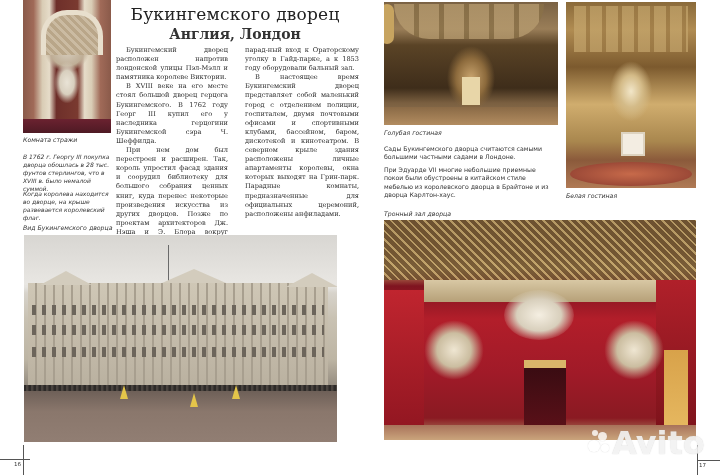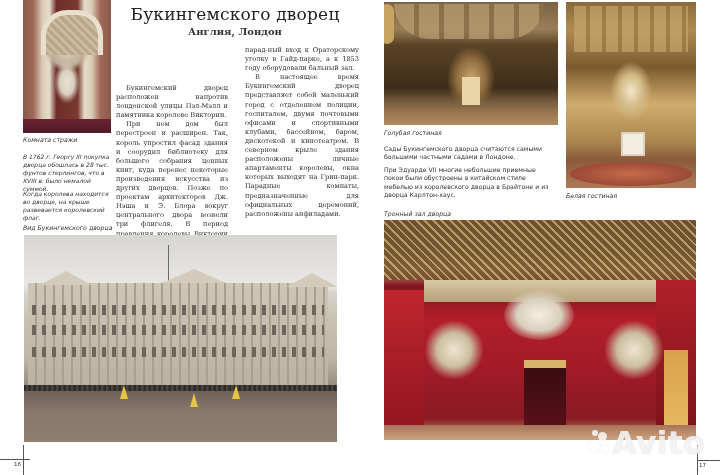--- a/index.html
+++ b/index.html
@@ -17,21 +17,21 @@
   }
   .guard::before { content:""; position:absolute; left:18px; top:10px; width:52px; height:40px; border-radius:26px 26px 0 0;
     border:5px solid #e8dfcd; border-bottom:none; background:repeating-linear-gradient(45deg,#b9a689 0 3px,#cbbba2 3px 6px); }
   .guard::after { content:""; position:absolute; left:0; bottom:0; width:100%; height:14px; background:linear-gradient(#6b2230,#4e1a24); }
 
   .cap { font-family:"DejaVu Sans", sans-serif; font-style:italic; font-size:6.2px; color:#333; line-height:1.35; }
   .body-text { font-family:"DejaVu Serif", serif; font-size:6.6px; line-height:9.1px; color:#2a2a2a; text-align:justify; }
   .body-text p { margin:0; text-indent:10px; }
 
   .title { left:110px; top:4px; width:250px; text-align:center; font-size:17px; color:#222; letter-spacing:0.2px; }
-  .subtitle { left:110px; top:26px; width:250px; text-align:center; font-size:10px; font-weight:bold; color:#333; }
+  .subtitle { left:110px; top:26px; width:250px; text-align:center; font-size:14px; font-weight:bold; color:#333; }
 
   
   .palace { left:24px; top:235px; width:313px; height:207px;
     background: linear-gradient(#dcdad6 0%, #e6e4e0 25%, #d7d3cb 28%, #c9c2b3 40%, #bdb5a4 60%, #8b8277 76%, #5a544e 80%, #7a6a60 84%, #8b7a6f 100%); }
   .palace .sky { position:absolute; left:0; top:0; width:100%; height:50px; background:linear-gradient(#d8d6d2,#e9e7e3); }
   .palace .bldg { position:absolute; left:4px; top:48px; width:300px; height:108px; background:#c8c0b0;
      background-image:repeating-linear-gradient(90deg, transparent 0 7px, #a89f8f 7px 9px), linear-gradient(#cfc7b6,#b9b09f); }
   .palace .pediment { position:absolute; width:0; height:0; border-left:26px solid transparent; border-right:26px solid transparent; border-bottom:14px solid #d3ccbd; }
   .palace .windows { position:absolute; left:8px; width:292px; height:10px; background:repeating-linear-gradient(90deg,#6c655b 0 4px,transparent 4px 10px); }
   .palace .ground { position:absolute; left:0; top:156px; width:100%; height:51px; background:linear-gradient(#6e6058,#8a776c 40%,#917e73); }
@@ -88,22 +88,23 @@
 
 <div class="img guard"></div>
 <div class="abs cap" style="left:23px;top:136px;width:90px;">Комната стражи</div>
 
 <div class="abs cap" style="left:23px;top:153px;width:92px;font-size:6px;">В 1762 г. Георгу III покупка дворца обошлась в 28 тыс. фунтов стерлингов, что в XVIII в. было немалой суммой.</div>
 <div class="abs cap" style="left:23px;top:190px;width:92px;font-size:6px;">Когда королева находится во дворце, на крыше развевается королевский флаг.</div>
 
 <div class="abs title">Букингемского дворец</div>
 <div class="abs subtitle">Англия, Лондон</div>
 
-<div class="abs body-text" style="left:116px;top:46px;width:112px;margin-top:38px;">
+<div class="abs body-text" style="left:116px;top:46px;width:112px;">
   <p>Букингемский дворец расположен напротив лондонской улицы Пэл-Мэлл и памятника королеве Виктории.</p>
+  <p>В XVIII веке на его месте стоял большой дворец герцога Букингемского. В 1762 году Георг III купил его у наследника герцогини Букингемской сэра Ч. Шеффилда.</p>
   <p>При нем дом был перестроен и расширен. Так, король упростил фасад здания и соорудил библиотеку для большого собрания ценных книг, куда перенес некоторые произведения искусства из других дворцов. Позже по проектам архитекторов Дж. Нэша и Э. Блора вокруг центрального двора возвели три флигеля. В период правления королевы Виктории воздвигли еще один флигель и перенесли</p>
 </div>
 <div class="abs body-text" style="left:236px;top:46px;width:114px;margin-left:9px;">
   <p style="text-indent:0">парад-ный вход к Ораторскому уголку в Гайд-парке, а к 1853 году оборудовали бальный зал.</p>
   <p>В настоящее время Букингемский дворец представляет собой маленький город с отделением полиции, госпиталем, двумя почтовыми офисами и спортивными клубами, бассейном, баром, дискотекой и кинотеатром. В северном крыле здания расположены личные апартаменты королевы, окна которых выходят на Грин-парк. Парадные комнаты, предназначенные для официальных церемоний, расположены анфиладами.</p>
 </div>
 
 <div class="abs cap" style="left:23px;top:224px;width:150px;">Вид Букингемского дворца</div>
 <div class="img palace">
   <div class="sky"></div>

